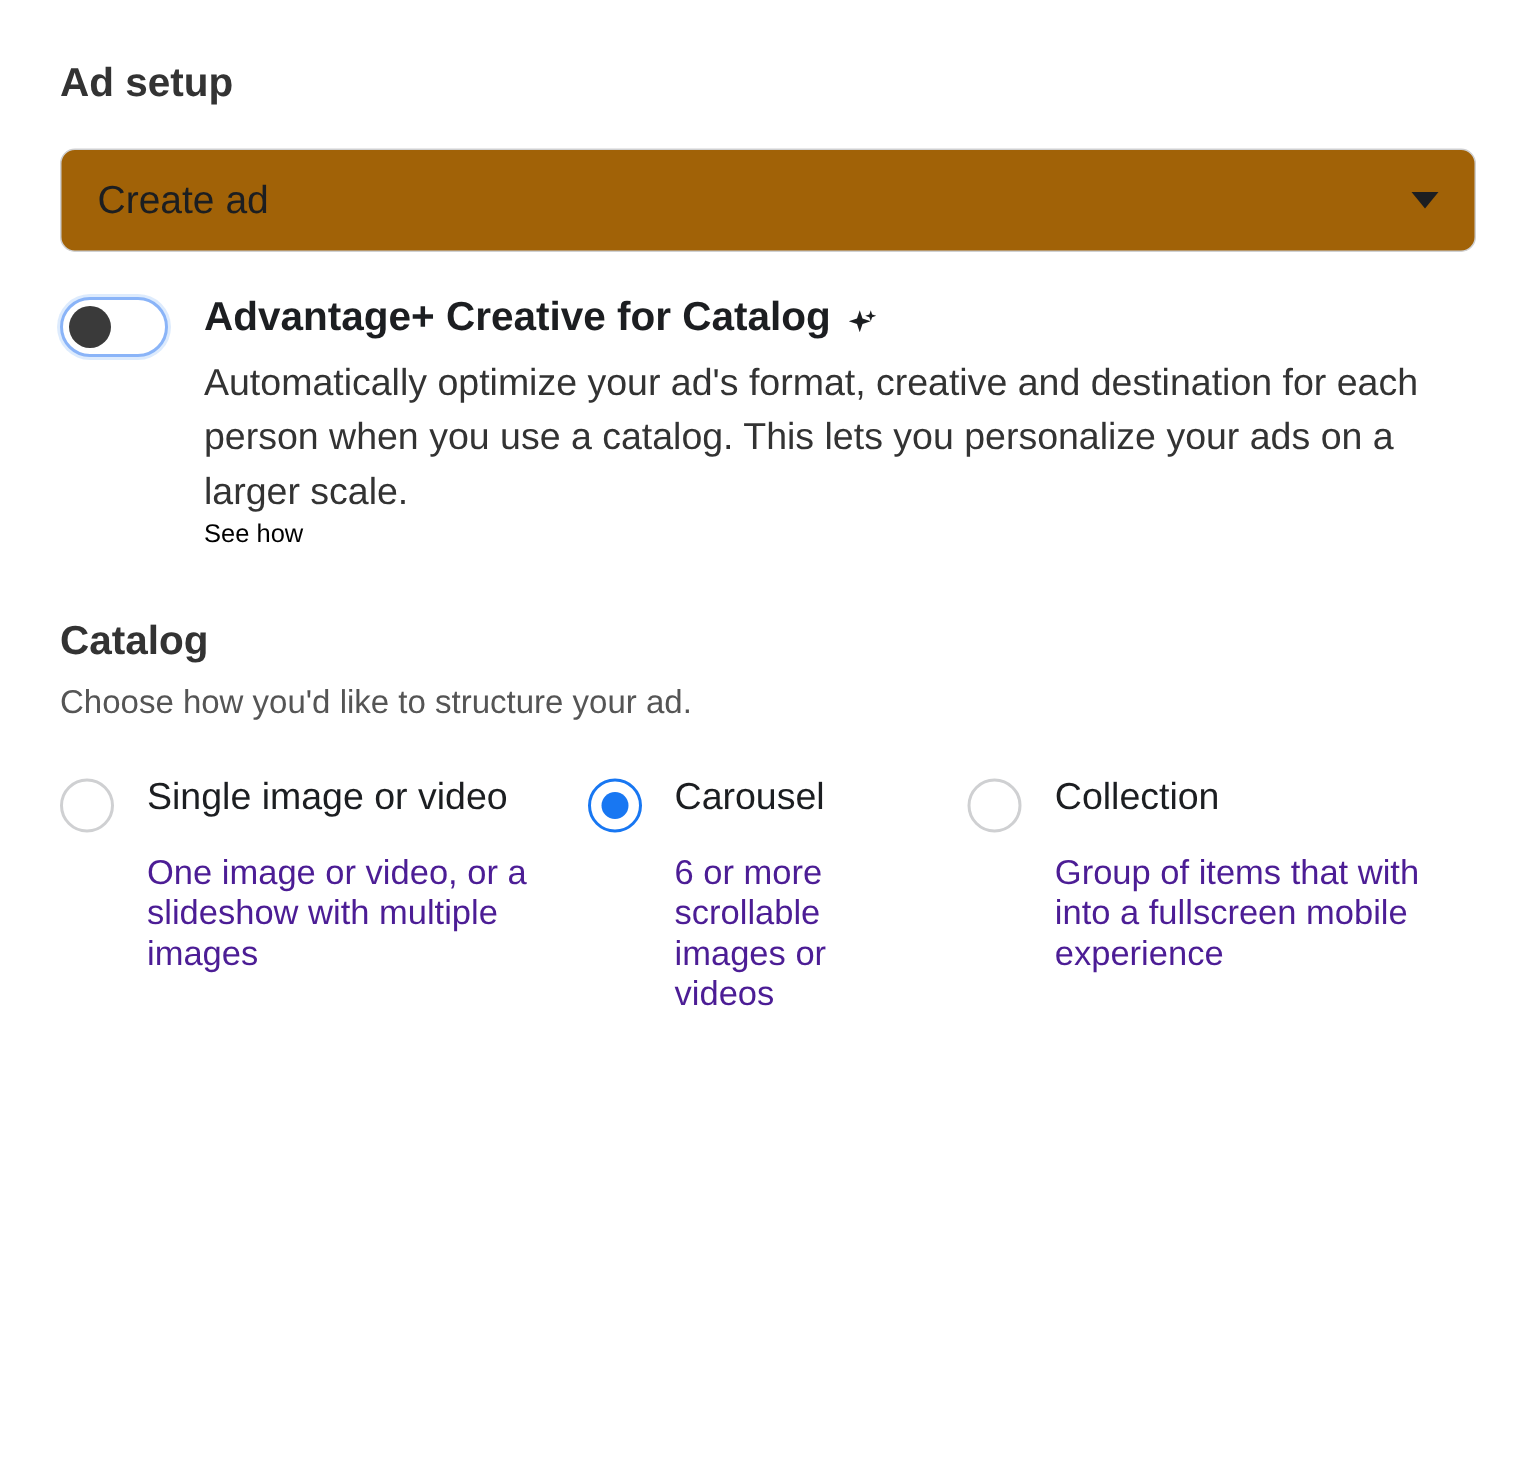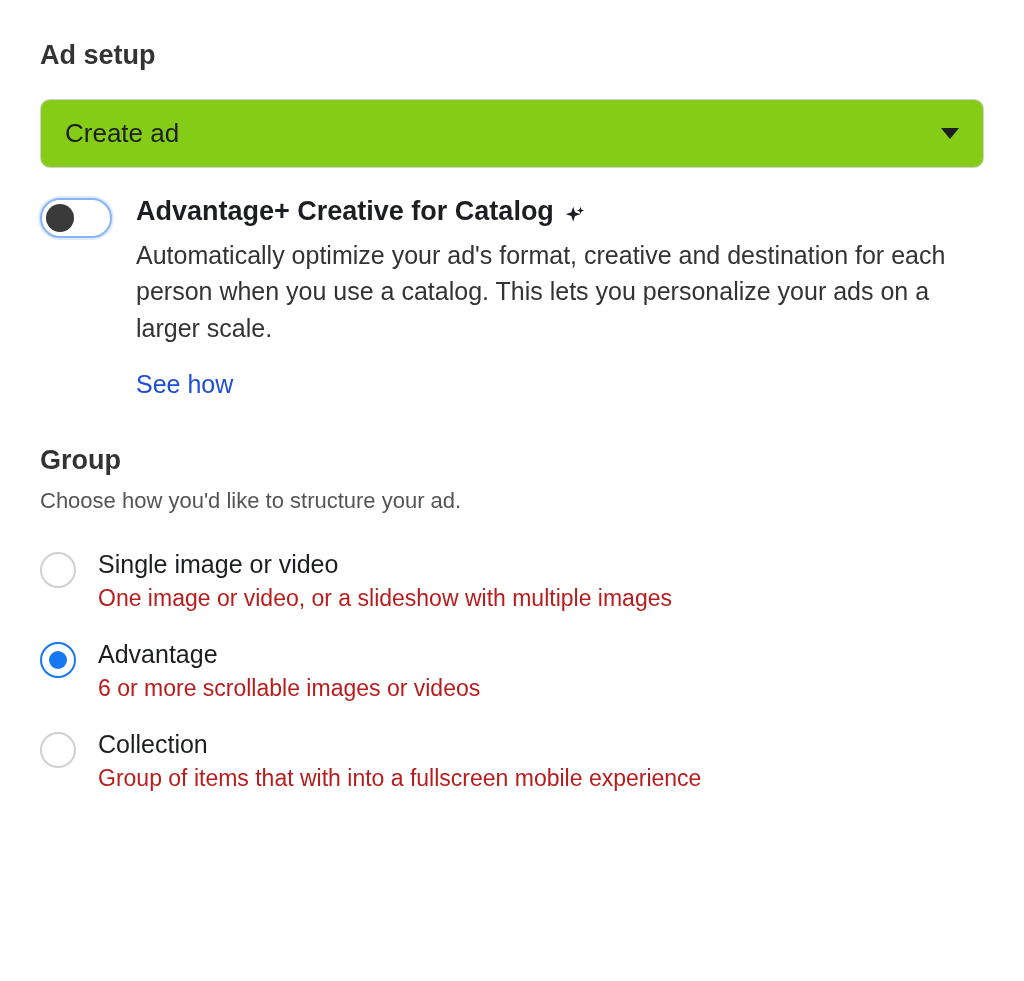--- a/index.html
+++ b/index.html
@@ -21,21 +21,21 @@
     width: 100%;
     border: 1px solid #cfd0d2;
     border-radius: 10px;
     padding: 18px 24px;
     font-size: 26px;
     color: #1c1e21;
     display: flex;
     align-items: center;
     justify-content: space-between;
     cursor: pointer;
-    background: #84cc16;
+    background: #a16207;
     text-align: right;
   }
   .dropdown .caret {
     width: 0; height: 0;
     border-left: 9px solid transparent;
     border-right: 9px solid transparent;
     border-top: 11px solid #1c1e21;
   }
   .toggle-row {
     display: flex;
@@ -79,40 +79,40 @@
   .sparkle svg { display:block; }
   .toggle-desc {
     font-size: 25px;
     line-height: 1.45;
     color: #333;
     margin-top: 10px;
     max-width: 820px;
   }
   .toggle-link {
     display: inline-block;
-    color: #1d4ed8;
-    font-size: 25px;
-    margin-top: 24px;
+    color: #000000;
+    font-size: 17px;
+    margin-top: 0;
     cursor: pointer;
   }
   .format-heading {
     font-size: 27px;
     font-weight: 700;
     color: #333;
     margin-top: 46px;
   }
   .format-sub {
     font-size: 22px;
     color: #555;
     margin-top: 12px;
   }
   .radio-list {
     margin-top: 36px;
     display: flex;
-    flex-direction: column;
+    flex-direction: row;
     gap: 28px;
   }
   .radio-item {
     display: flex;
     align-items: flex-start;
     gap: 22px;
     cursor: pointer;
   }
   .radio-outer {
     flex: 0 0 auto;
@@ -134,22 +134,22 @@
     border-radius: 50%;
     transform: translate(-50%, -50%);
   }
   .radio-text { flex: 1; }
   .radio-label {
     font-size: 25px;
     color: #1c1e21;
   }
   .radio-desc {
     font-size: 23px;
-    color: #b91c1c;
-    margin-top: 6px;
+    color: #4c1d95;
+    margin-top: 22px;
   }
 </style>
 </head>
 <body>
 
 <h1 class="section-title">Ad setup</h1>
 
 <div class="dropdown">
   <span>Create ad</span>
   <span class="caret"></span>
@@ -167,37 +167,37 @@
           <path d="M10 2 L12 8 L18 10 L12 12 L10 18 L8 12 L2 10 L8 8 Z"></path>
           <path d="M18 2 L19 5 L22 6 L19 7 L18 10 L17 7 L14 6 L17 5 Z"></path>
         </svg>
       </span>
     </div>
     <div class="toggle-desc">Automatically optimize your ad's format, creative and destination for each person when you use a catalog. This lets you personalize your ads on a larger scale.</div>
     <span class="toggle-link">See how</span>
   </div>
 </div>
 
-<div class="format-heading">Group</div>
+<div class="format-heading">Catalog</div>
 <div class="format-sub">Choose how you'd like to structure your ad.</div>
 
 <div class="radio-list">
 
   <div class="radio-item">
     <div class="radio-outer"></div>
     <div class="radio-text">
       <div class="radio-label">Single image or video</div>
       <div class="radio-desc">One image or video, or a slideshow with multiple images</div>
     </div>
   </div>
 
   <div class="radio-item">
     <div class="radio-outer selected"></div>
     <div class="radio-text">
-      <div class="radio-label">Advantage</div>
+      <div class="radio-label">Carousel</div>
       <div class="radio-desc">6 or more scrollable images or videos</div>
     </div>
   </div>
 
   <div class="radio-item">
     <div class="radio-outer"></div>
     <div class="radio-text">
       <div class="radio-label">Collection</div>
       <div class="radio-desc">Group of items that with into a fullscreen mobile experience</div>
     </div>

